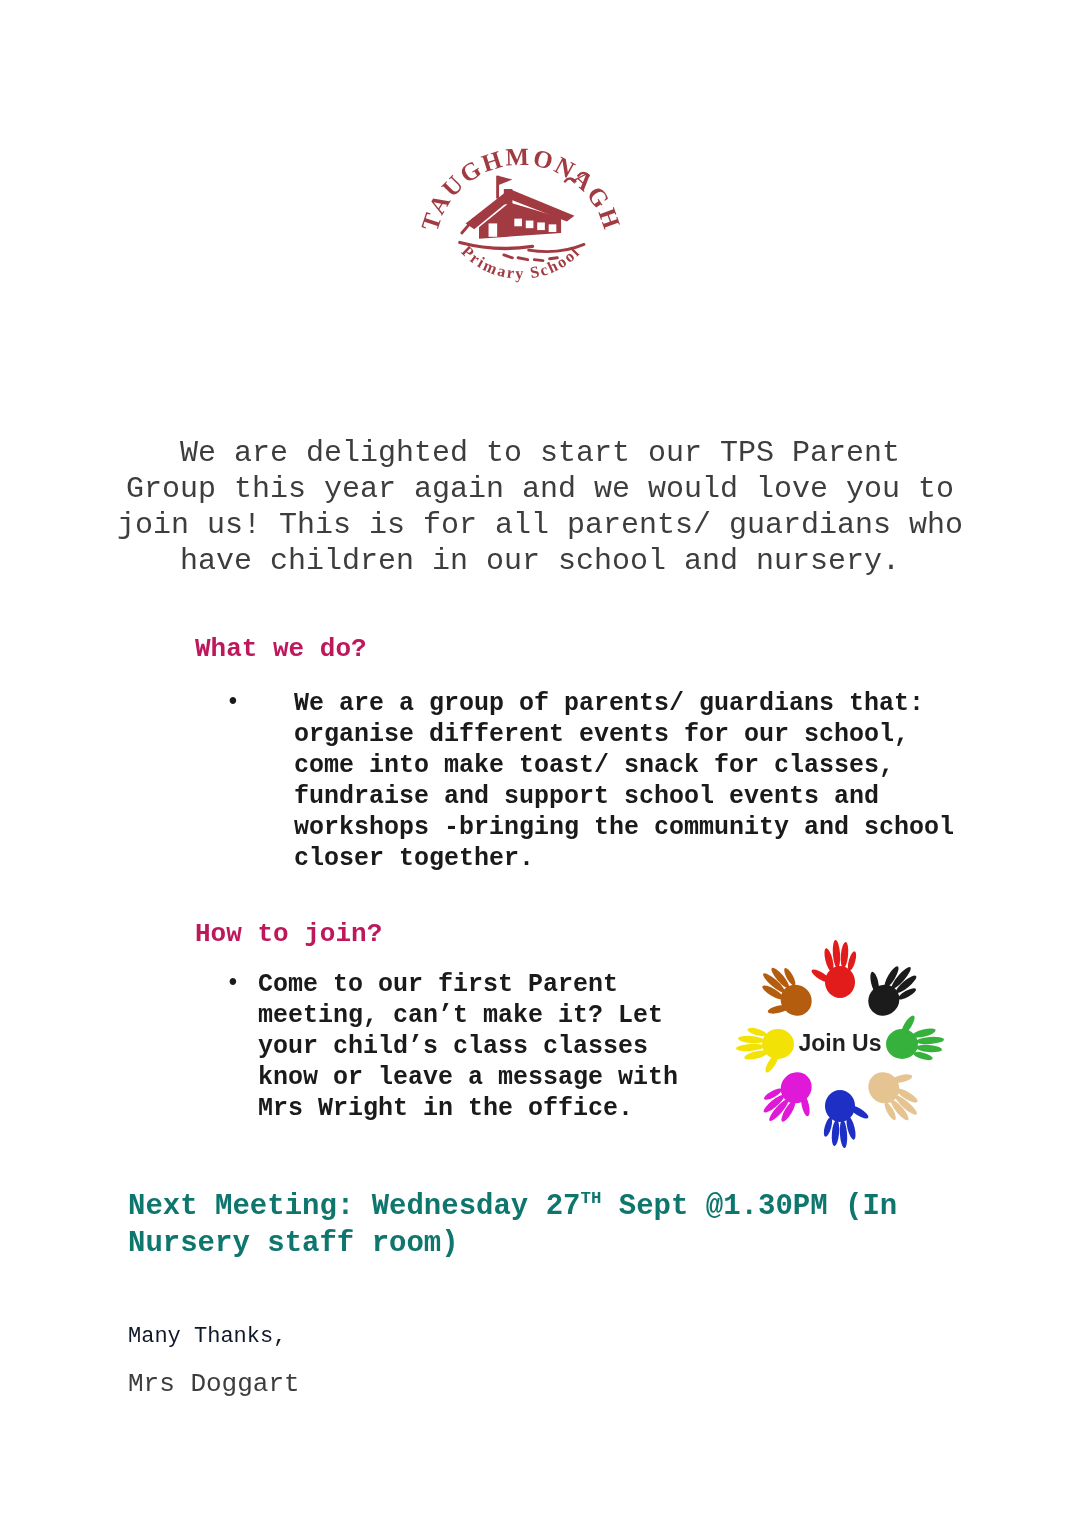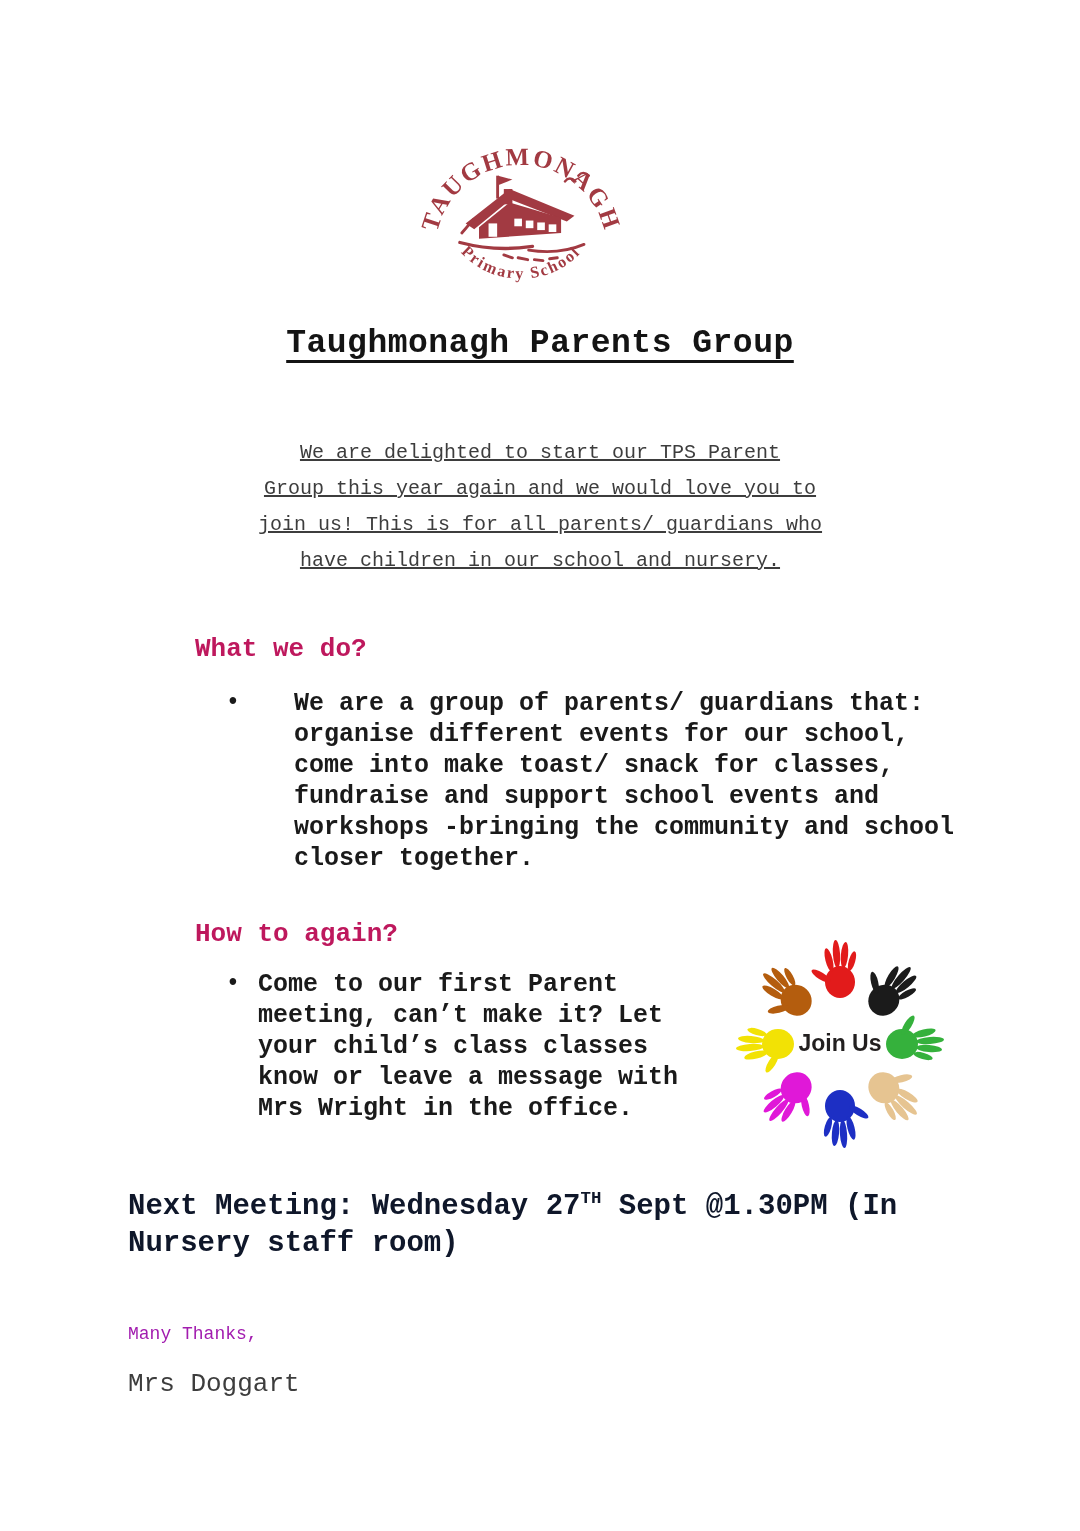--- a/index.html
+++ b/index.html
@@ -26,24 +26,23 @@
     text-decoration:underline;
     text-decoration-thickness:3px;
     text-underline-offset:8px;
     letter-spacing:0.5px;
   }
   
   .intro{
     position:absolute;top:435px;left:50%;transform:translateX(-50%);
     width:930px;margin:0;
     text-align:center;
-    font-size:20px;line-height:36px;
+    font-size:30px;line-height:36px;
     color:#3d3d3d;
     white-space:pre-line;
-    text-decoration:underline;
   }
   
   .h2{
     position:absolute;left:195px;margin:0;
     font-size:26px;font-weight:bold;color:#be185d;
   }
   #h-what{top:634px;}
   #h-how{top:919px;}
   
   .bullet{
@@ -58,25 +57,25 @@
   
   .joinus{position:absolute;top:934px;left:730px;width:220px;height:220px;text-decoration:underline;}
   .joinus svg{width:100%;height:100%;}
   .joinus-text{
     font-family:"Liberation Sans","DejaVu Sans",sans-serif;
     font-weight:bold;font-size:23px;fill:#221f1f;
   }
   
   .next{
     position:absolute;top:1188px;left:128px;width:820px;margin:0;
-    font-size:29px;font-weight:bold;line-height:37px;color:#0f172a;
+    font-size:29px;font-weight:bold;line-height:37px;color:#0f766e;
   }
   .next sup{font-size:0.6em;line-height:0;}
   
-  .thanks{position:absolute;top:1324px;left:128px;margin:0;font-size:18px;color:#a21caf;}
+  .thanks{position:absolute;top:1324px;left:128px;margin:0;font-size:22px;color:#0f172a;}
   .sig{position:absolute;top:1369px;left:128px;margin:0;font-size:26px;color:#3d3d3d;text-align:center;}
 </style>
 </head>
 <body>
 
 <div class="page">
 
   <div class="logo">
     <svg viewBox="0 0 220 190">
       <defs>
@@ -110,34 +109,33 @@
         <path d="M46,128 Q84,138 122,132" stroke-width="3.5"></path>
         <path d="M118,136 Q150,141 176,130" stroke-width="3"></path>
         <path d="M92,141 l9,3 M107,144 l10,2 M124,146 l9,1 M140,145 l8,-1" stroke-width="3"></path>
         <path d="M156,64 q5,-6 11,0" stroke-width="2.5"></path>
         <path d="M170,58 q5,-6 11,0" stroke-width="2.5"></path>
         <path d="M60,104 l-12,14" stroke-width="3"></path>
       </g>
     </svg>
   </div>
 
-  <h1 class="title">Taughmonagh Parents Group</h1>
 
   <p class="intro">We are delighted to start our TPS Parent
 Group this year again and we would love you to
 join us! This is for all parents/ guardians who
 have children in our school and nursery.</p>
 
   <h2 class="h2" id="h-what">What we do?</h2>
   <div class="bullet" id="b1">
     <span class="marker">•</span>
     <span class="btext">We are a group of parents/ guardians that: organise different events for our school, come into make toast/ snack for classes, fundraise and support school events and workshops -bringing the community and school closer together.</span>
   </div>
 
-  <h2 class="h2" id="h-how">How to again?</h2>
+  <h2 class="h2" id="h-how">How to join?</h2>
   <div class="bullet" id="b2">
     <span class="marker">•</span>
     <span class="btext">Come to our first Parent meeting, can’t make it? Let your child’s class classes know or leave a message with Mrs Wright in the office.</span>
   </div>
 
   <div class="joinus">
     <svg viewBox="0 0 220 220">
       <defs>
         <g id="hand">
           <ellipse cx="0" cy="2" rx="15" ry="16"></ellipse>

